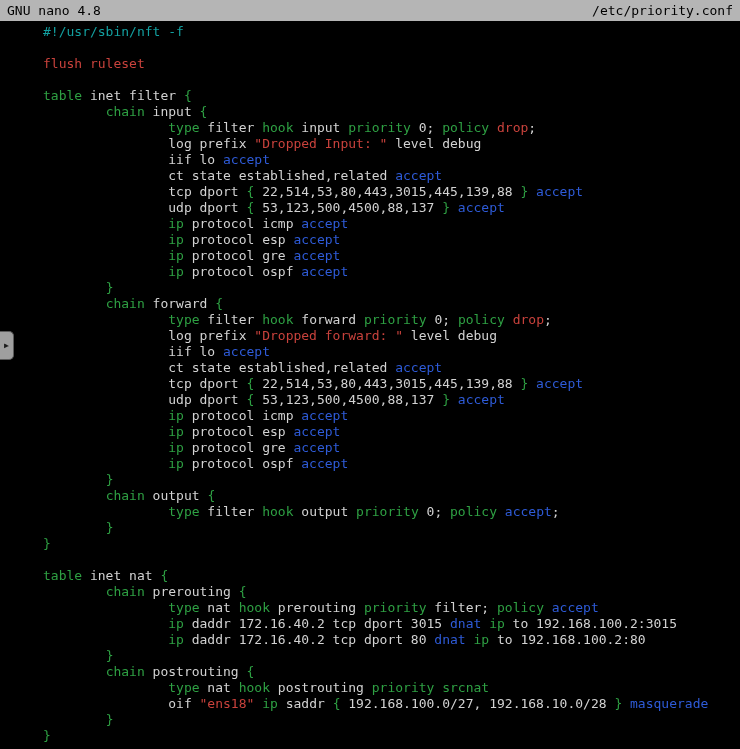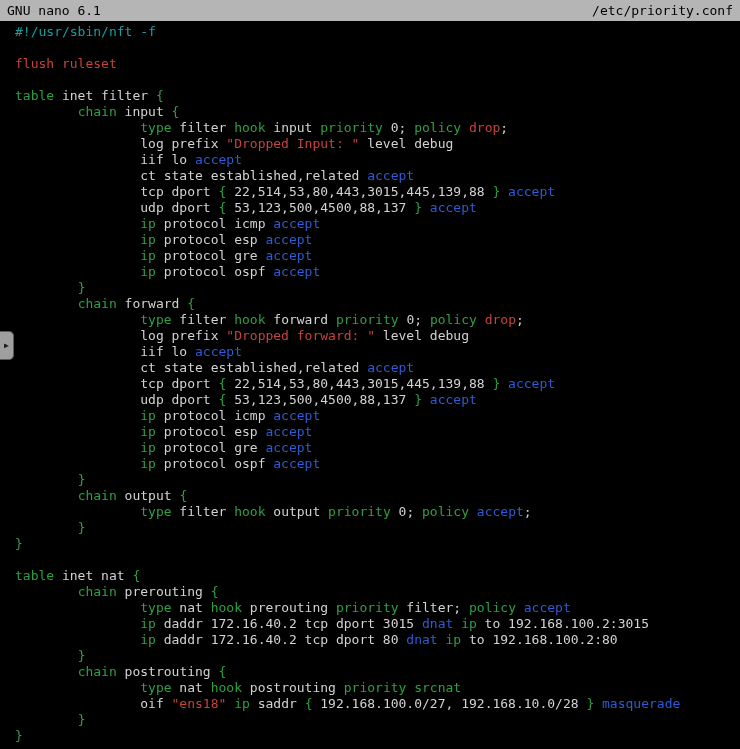--- a/index.html
+++ b/index.html
@@ -28,20 +28,21 @@
     display: flex;
     justify-content: space-between;
     align-items: center;
     padding: 0 7px;
     box-sizing: border-box;
     white-space: pre;
   }
   .code {
     padding: 3px 0 0 15px;
     white-space: pre;
+    margin-left: 28px;
   }
   .line {
     height: 16px;
     line-height: 16px;
     white-space: pre;
   }
   .tok { white-space: pre; }
   .side-tab {
     position: absolute;
     left: 0;
@@ -62,20 +63,20 @@
     font-size: 8px;
     color: var(--sidetab-icon, #1c1c1c);
     line-height: 1;
   }
 </style>
 </head>
 <body>
 
 <div class="terminal">
   <div class="titlebar">
-    <span>GNU nano 6.1</span>
+    <span>GNU nano 4.8</span>
     <span>/etc/priority.conf</span>
   </div>
   <div class="code" id="code"><div class="line"><span class="tok" style="color: var(--cyan);">#!/usr/sbin/nft -f</span></div><div class="line"></div><div class="line"><span class="tok" style="color: var(--red);">flush ruleset</span></div><div class="line"></div><div class="line"><span class="tok" style="color: var(--green);">table</span><span class="tok" style="color: var(--fg);"> inet filter </span><span class="tok" style="color: var(--green);">{</span></div><div class="line"><span class="tok" style="color: var(--fg);">        </span><span class="tok" style="color: var(--green);">chain</span><span class="tok" style="color: var(--fg);"> input </span><span class="tok" style="color: var(--green);">{</span></div><div class="line"><span class="tok" style="color: var(--fg);">                </span><span class="tok" style="color: var(--green);">type</span><span class="tok" style="color: var(--fg);"> filter </span><span class="tok" style="color: var(--green);">hook</span><span class="tok" style="color: var(--fg);"> input </span><span class="tok" style="color: var(--green);">priority</span><span class="tok" style="color: var(--fg);"> 0; </span><span class="tok" style="color: var(--green);">policy</span><span class="tok" style="color: var(--fg);"> </span><span class="tok" style="color: var(--red);">drop</span><span class="tok" style="color: var(--fg);">;</span></div><div class="line"><span class="tok" style="color: var(--fg);">                log prefix </span><span class="tok" style="color: var(--red);">"Dropped Input: "</span><span class="tok" style="color: var(--fg);"> level debug</span></div><div class="line"><span class="tok" style="color: var(--fg);">                iif lo </span><span class="tok" style="color: var(--blue);">accept</span></div><div class="line"><span class="tok" style="color: var(--fg);">                ct state established,related </span><span class="tok" style="color: var(--blue);">accept</span></div><div class="line"><span class="tok" style="color: var(--fg);">                tcp dport </span><span class="tok" style="color: var(--green);">{</span><span class="tok" style="color: var(--fg);"> 22,514,53,80,443,3015,445,139,88 </span><span class="tok" style="color: var(--green);">}</span><span class="tok" style="color: var(--fg);"> </span><span class="tok" style="color: var(--blue);">accept</span></div><div class="line"><span class="tok" style="color: var(--fg);">                udp dport </span><span class="tok" style="color: var(--green);">{</span><span class="tok" style="color: var(--fg);"> 53,123,500,4500,88,137 </span><span class="tok" style="color: var(--green);">}</span><span class="tok" style="color: var(--fg);"> </span><span class="tok" style="color: var(--blue);">accept</span></div><div class="line"><span class="tok" style="color: var(--fg);">                </span><span class="tok" style="color: var(--green);">ip</span><span class="tok" style="color: var(--fg);"> protocol icmp </span><span class="tok" style="color: var(--blue);">accept</span></div><div class="line"><span class="tok" style="color: var(--fg);">                </span><span class="tok" style="color: var(--green);">ip</span><span class="tok" style="color: var(--fg);"> protocol esp </span><span class="tok" style="color: var(--blue);">accept</span></div><div class="line"><span class="tok" style="color: var(--fg);">                </span><span class="tok" style="color: var(--green);">ip</span><span class="tok" style="color: var(--fg);"> protocol gre </span><span class="tok" style="color: var(--blue);">accept</span></div><div class="line"><span class="tok" style="color: var(--fg);">                </span><span class="tok" style="color: var(--green);">ip</span><span class="tok" style="color: var(--fg);"> protocol ospf </span><span class="tok" style="color: var(--blue);">accept</span></div><div class="line"><span class="tok" style="color: var(--fg);">        </span><span class="tok" style="color: var(--green);">}</span></div><div class="line"><span class="tok" style="color: var(--fg);">        </span><span class="tok" style="color: var(--green);">chain</span><span class="tok" style="color: var(--fg);"> forward </span><span class="tok" style="color: var(--green);">{</span></div><div class="line"><span class="tok" style="color: var(--fg);">                </span><span class="tok" style="color: var(--green);">type</span><span class="tok" style="color: var(--fg);"> filter </span><span class="tok" style="color: var(--green);">hook</span><span class="tok" style="color: var(--fg);"> forward </span><span class="tok" style="color: var(--green);">priority</span><span class="tok" style="color: var(--fg);"> 0; </span><span class="tok" style="color: var(--green);">policy</span><span class="tok" style="color: var(--fg);"> </span><span class="tok" style="color: var(--red);">drop</span><span class="tok" style="color: var(--fg);">;</span></div><div class="line"><span class="tok" style="color: var(--fg);">                log prefix </span><span class="tok" style="color: var(--red);">"Dropped forward: "</span><span class="tok" style="color: var(--fg);"> level debug</span></div><div class="line"><span class="tok" style="color: var(--fg);">                iif lo </span><span class="tok" style="color: var(--blue);">accept</span></div><div class="line"><span class="tok" style="color: var(--fg);">                ct state established,related </span><span class="tok" style="color: var(--blue);">accept</span></div><div class="line"><span class="tok" style="color: var(--fg);">                tcp dport </span><span class="tok" style="color: var(--green);">{</span><span class="tok" style="color: var(--fg);"> 22,514,53,80,443,3015,445,139,88 </span><span class="tok" style="color: var(--green);">}</span><span class="tok" style="color: var(--fg);"> </span><span class="tok" style="color: var(--blue);">accept</span></div><div class="line"><span class="tok" style="color: var(--fg);">                udp dport </span><span class="tok" style="color: var(--green);">{</span><span class="tok" style="color: var(--fg);"> 53,123,500,4500,88,137 </span><span class="tok" style="color: var(--green);">}</span><span class="tok" style="color: var(--fg);"> </span><span class="tok" style="color: var(--blue);">accept</span></div><div class="line"><span class="tok" style="color: var(--fg);">                </span><span class="tok" style="color: var(--green);">ip</span><span class="tok" style="color: var(--fg);"> protocol icmp </span><span class="tok" style="color: var(--blue);">accept</span></div><div class="line"><span class="tok" style="color: var(--fg);">                </span><span class="tok" style="color: var(--green);">ip</span><span class="tok" style="color: var(--fg);"> protocol esp </span><span class="tok" style="color: var(--blue);">accept</span></div><div class="line"><span class="tok" style="color: var(--fg);">                </span><span class="tok" style="color: var(--green);">ip</span><span class="tok" style="color: var(--fg);"> protocol gre </span><span class="tok" style="color: var(--blue);">accept</span></div><div class="line"><span class="tok" style="color: var(--fg);">                </span><span class="tok" style="color: var(--green);">ip</span><span class="tok" style="color: var(--fg);"> protocol ospf </span><span class="tok" style="color: var(--blue);">accept</span></div><div class="line"><span class="tok" style="color: var(--fg);">        </span><span class="tok" style="color: var(--green);">}</span></div><div class="line"><span class="tok" style="color: var(--fg);">        </span><span class="tok" style="color: var(--green);">chain</span><span class="tok" style="color: var(--fg);"> output </span><span class="tok" style="color: var(--green);">{</span></div><div class="line"><span class="tok" style="color: var(--fg);">                </span><span class="tok" style="color: var(--green);">type</span><span class="tok" style="color: var(--fg);"> filter </span><span class="tok" style="color: var(--green);">hook</span><span class="tok" style="color: var(--fg);"> output </span><span class="tok" style="color: var(--green);">priority</span><span class="tok" style="color: var(--fg);"> 0; </span><span class="tok" style="color: var(--green);">policy</span><span class="tok" style="color: var(--fg);"> </span><span class="tok" style="color: var(--blue);">accept</span><span class="tok" style="color: var(--fg);">;</span></div><div class="line"><span class="tok" style="color: var(--fg);">        </span><span class="tok" style="color: var(--green);">}</span></div><div class="line"><span class="tok" style="color: var(--green);">}</span></div><div class="line"></div><div class="line"><span class="tok" style="color: var(--green);">table</span><span class="tok" style="color: var(--fg);"> inet nat </span><span class="tok" style="color: var(--green);">{</span></div><div class="line"><span class="tok" style="color: var(--fg);">        </span><span class="tok" style="color: var(--green);">chain</span><span class="tok" style="color: var(--fg);"> prerouting </span><span class="tok" style="color: var(--green);">{</span></div><div class="line"><span class="tok" style="color: var(--fg);">                </span><span class="tok" style="color: var(--green);">type</span><span class="tok" style="color: var(--fg);"> nat </span><span class="tok" style="color: var(--green);">hook</span><span class="tok" style="color: var(--fg);"> prerouting </span><span class="tok" style="color: var(--green);">priority</span><span class="tok" style="color: var(--fg);"> filter; </span><span class="tok" style="color: var(--green);">policy</span><span class="tok" style="color: var(--fg);"> </span><span class="tok" style="color: var(--blue);">accept</span></div><div class="line"><span class="tok" style="color: var(--fg);">                </span><span class="tok" style="color: var(--green);">ip</span><span class="tok" style="color: var(--fg);"> daddr 172.16.40.2 tcp dport 3015 </span><span class="tok" style="color: var(--blue);">dnat</span><span class="tok" style="color: var(--fg);"> </span><span class="tok" style="color: var(--green);">ip</span><span class="tok" style="color: var(--fg);"> to 192.168.100.2:3015</span></div><div class="line"><span class="tok" style="color: var(--fg);">                </span><span class="tok" style="color: var(--green);">ip</span><span class="tok" style="color: var(--fg);"> daddr 172.16.40.2 tcp dport 80 </span><span class="tok" style="color: var(--blue);">dnat</span><span class="tok" style="color: var(--fg);"> </span><span class="tok" style="color: var(--green);">ip</span><span class="tok" style="color: var(--fg);"> to 192.168.100.2:80</span></div><div class="line"><span class="tok" style="color: var(--fg);">        </span><span class="tok" style="color: var(--green);">}</span></div><div class="line"><span class="tok" style="color: var(--fg);">        </span><span class="tok" style="color: var(--green);">chain</span><span class="tok" style="color: var(--fg);"> postrouting </span><span class="tok" style="color: var(--green);">{</span></div><div class="line"><span class="tok" style="color: var(--fg);">                </span><span class="tok" style="color: var(--green);">type</span><span class="tok" style="color: var(--fg);"> nat </span><span class="tok" style="color: var(--green);">hook</span><span class="tok" style="color: var(--fg);"> postrouting </span><span class="tok" style="color: var(--green);">priority</span><span class="tok" style="color: var(--fg);"> </span><span class="tok" style="color: var(--green);">srcnat</span></div><div class="line"><span class="tok" style="color: var(--fg);">                oif </span><span class="tok" style="color: var(--red);">"ens18"</span><span class="tok" style="color: var(--fg);"> </span><span class="tok" style="color: var(--green);">ip</span><span class="tok" style="color: var(--fg);"> saddr </span><span class="tok" style="color: var(--green);">{</span><span class="tok" style="color: var(--fg);"> 192.168.100.0/27, 192.168.10.0/28 </span><span class="tok" style="color: var(--green);">}</span><span class="tok" style="color: var(--fg);"> </span><span class="tok" style="color: var(--blue);">masquerade</span></div><div class="line"><span class="tok" style="color: var(--fg);">        </span><span class="tok" style="color: var(--green);">}</span></div><div class="line"><span class="tok" style="color: var(--green);">}</span></div></div>
   <div class="side-tab">
     <span class="tri">▶</span>
   </div>
 </div>
 
 </body></html>

